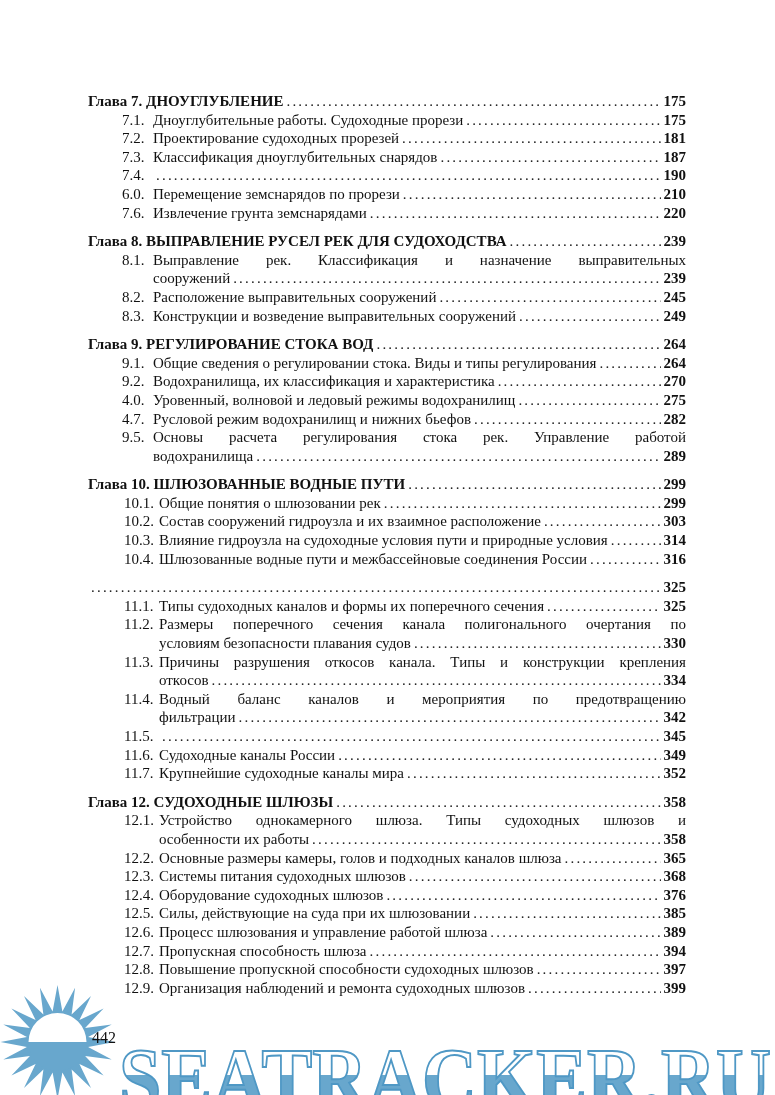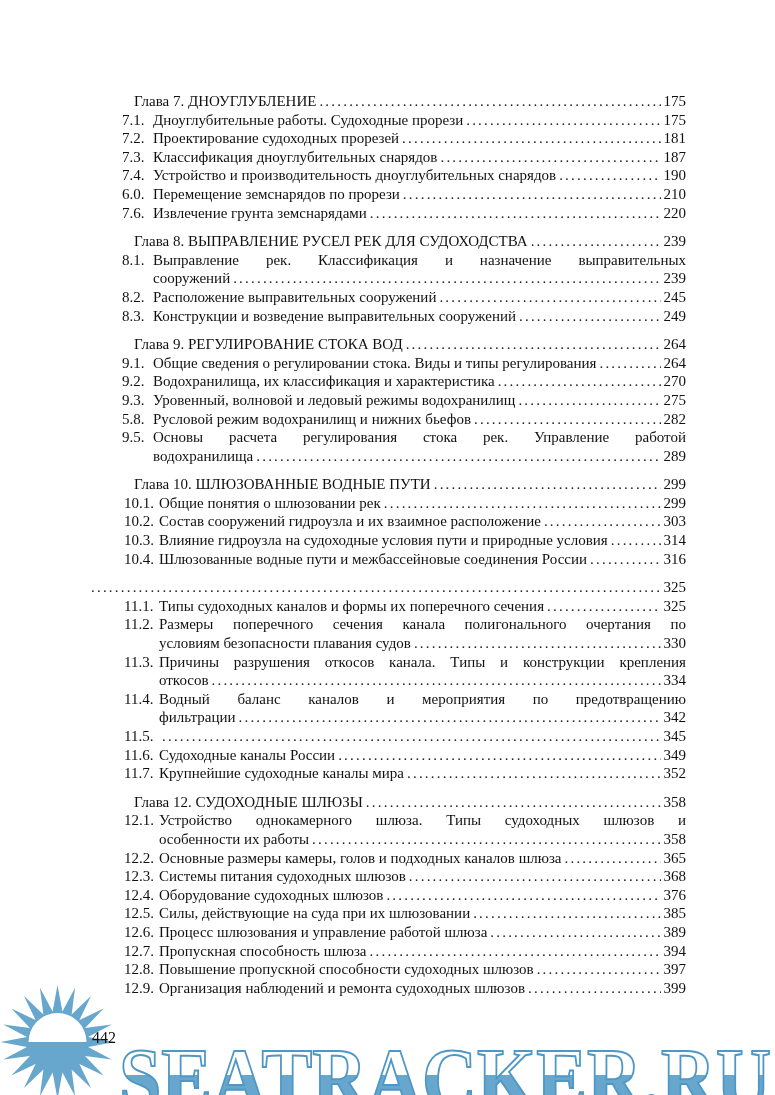--- a/index.html
+++ b/index.html
@@ -14,39 +14,39 @@
   }
   .toc{
     position:absolute;
     left:88px;top:92px;
     width:598px;
   }
   .ch-block{margin-top:10px;}
   .ch-block:first-child{margin-top:0;}
   .line{line-height:18.6px;}
   .frow{display:flex;align-items:baseline;}
-  .ch-title{font-weight:normal;white-space:nowrap;margin-left:46px;}
+  .ch-title{font-weight:bold;white-space:nowrap;}
   .num{display:inline-block;flex:0 0 auto;}
   .num.n1{width:31px;}
   .num.n2{width:35px;}
   .cont1{padding-left:31px;}
   .cont2{padding-left:35px;}
   .ind1{margin-left:34px;}
   .ind2{margin-left:36px;}
   .txt{white-space:nowrap;}
   .jline{text-align:justify;text-align-last:justify;}
   .dots{
     flex:1 1 auto;
     overflow:hidden;
     white-space:nowrap;
     margin:0 3px 0 3px;
     letter-spacing:2.2px;
     color:#222;
   }
-  .pg{flex:0 0 auto;text-align:left;}
+  .pg{flex:0 0 auto;text-align:left;font-weight:bold;}
   
   .wm-sun{position:absolute;left:-2px;top:983px;z-index:2;}
   .wm-text{position:absolute;left:116px;top:996px;z-index:2;margin-top:40px;}
   .wm-pagenum{
     position:absolute;left:92px;top:1029px;z-index:3;
     font-size:16px;color:#111;font-family:"Liberation Serif", serif;
   }
 </style>
 </head>
 <body>
@@ -80,21 +80,20 @@
           <div class="line frow">
             <span class="num n1">7.3.</span>
             <span class="txt">Классификация дноуглубительных снарядов</span>
             <span class="dots">............................................................................................................................................................................................................................</span>
             <span class="pg">187</span>
           </div>
         </div>
         <div class="entry ind1">
           <div class="line frow">
             <span class="num n1">7.4.</span>
-            <span class="txt">Устройство и производительность дноуглубительных снарядов</span>
             <span class="dots">............................................................................................................................................................................................................................</span>
             <span class="pg">190</span>
           </div>
         </div>
         <div class="entry ind1">
           <div class="line frow">
             <span class="num n1">6.0.</span>
             <span class="txt">Перемещение земснарядов по прорези</span>
             <span class="dots">............................................................................................................................................................................................................................</span>
             <span class="pg">210</span>
@@ -157,29 +156,29 @@
         <div class="entry ind1">
           <div class="line frow">
             <span class="num n1">9.2.</span>
             <span class="txt">Водохранилища, их классификация и характеристика</span>
             <span class="dots">............................................................................................................................................................................................................................</span>
             <span class="pg">270</span>
           </div>
         </div>
         <div class="entry ind1">
           <div class="line frow">
-            <span class="num n1">9.3.</span>
+            <span class="num n1">4.0.</span>
             <span class="txt">Уровенный, волновой и ледовый режимы водохранилищ</span>
             <span class="dots">............................................................................................................................................................................................................................</span>
             <span class="pg">275</span>
           </div>
         </div>
         <div class="entry ind1">
           <div class="line frow">
-            <span class="num n1">5.8.</span>
+            <span class="num n1">4.7.</span>
             <span class="txt">Русловой режим водохранилищ и нижних бьефов</span>
             <span class="dots">............................................................................................................................................................................................................................</span>
             <span class="pg">282</span>
           </div>
         </div>
         <div class="entry ind1">
           <div class="line jline"><span class="num n1">9.5.</span>Основы расчета регулирования стока рек. Управление работой</div>
           <div class="line frow cont1">
             <span class="txt">водохранилища</span>
             <span class="dots">............................................................................................................................................................................................................................</span>

